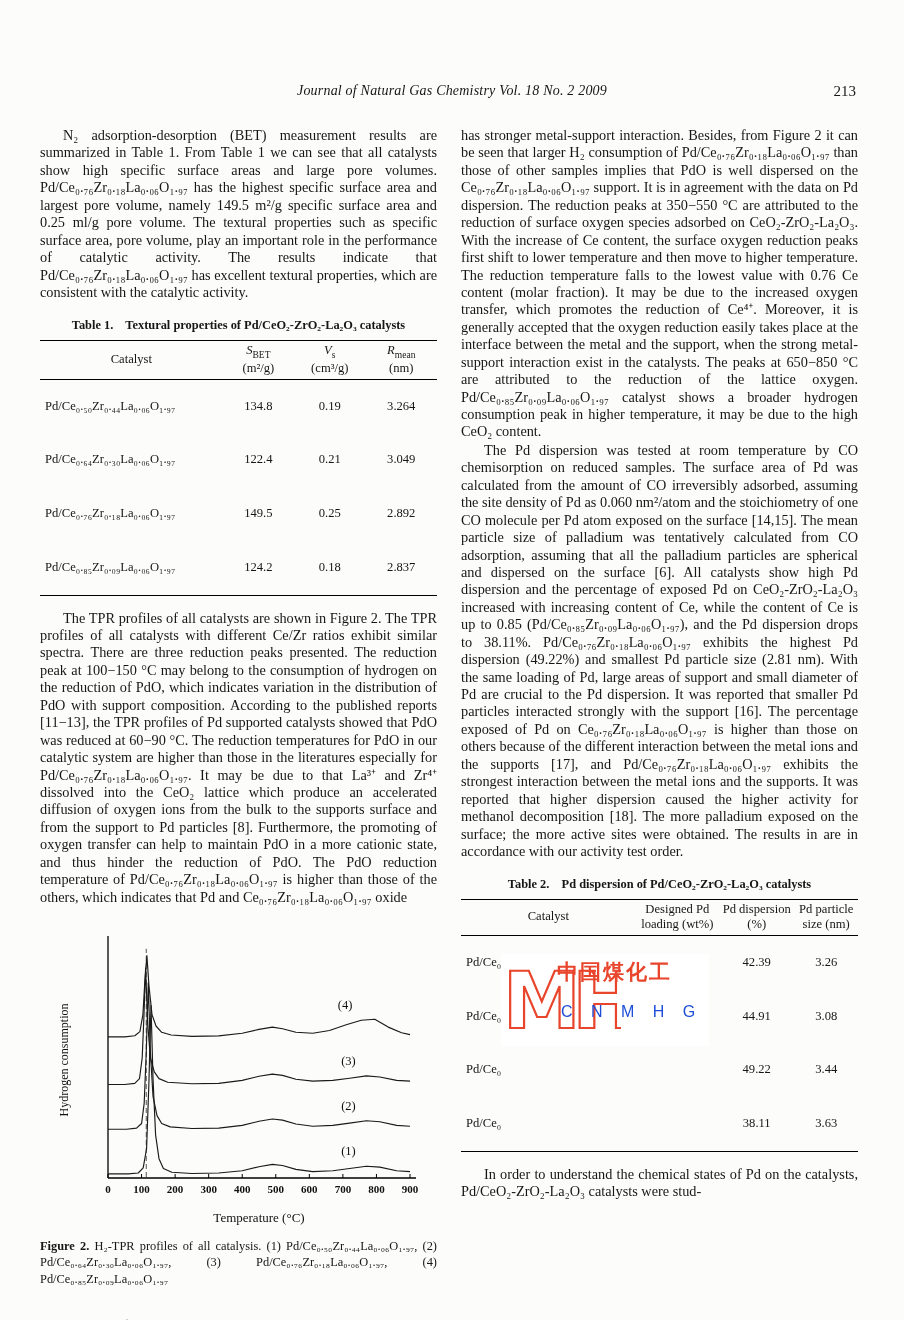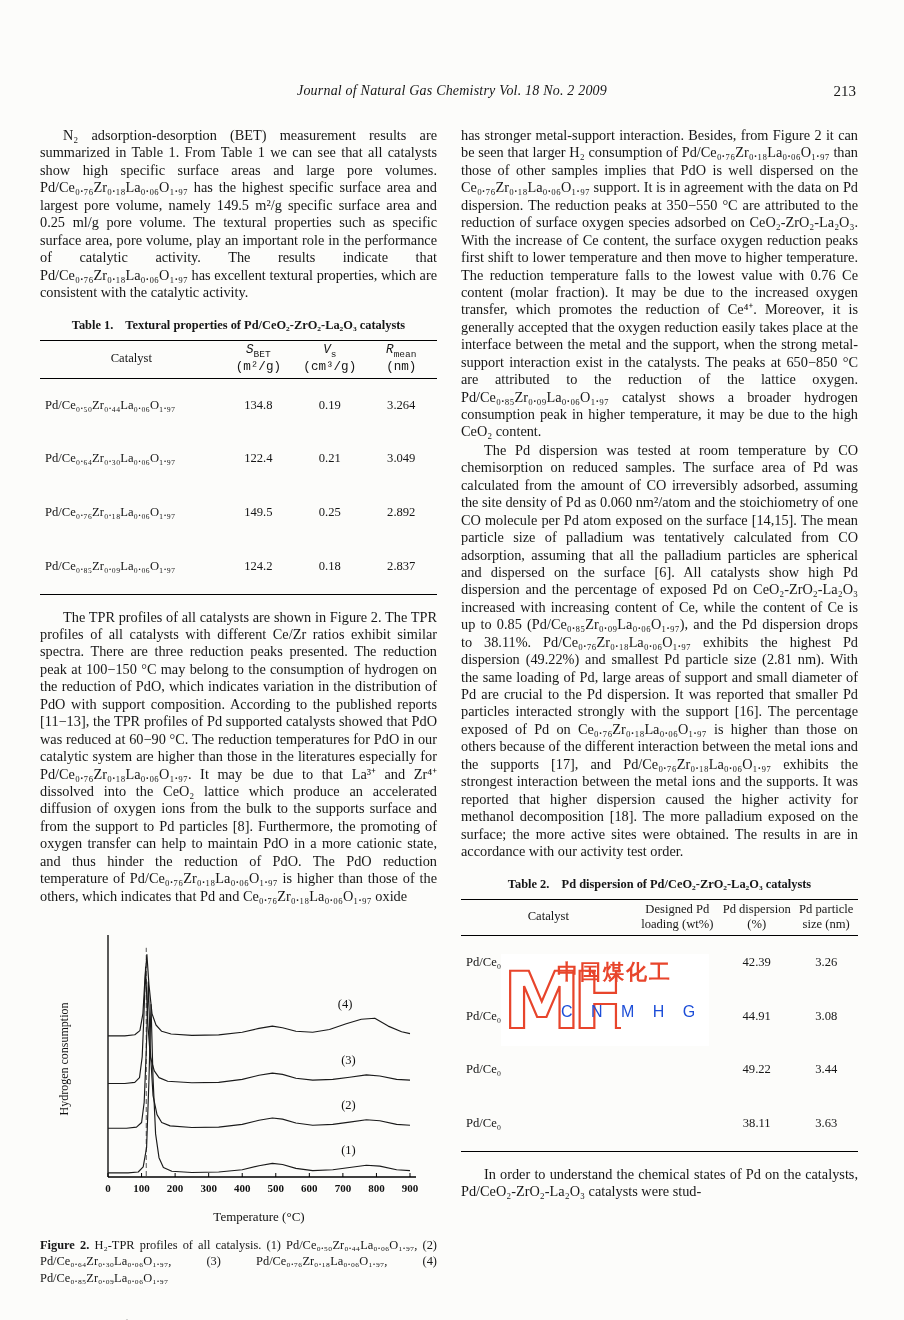--- a/index.html
+++ b/index.html
@@ -29,21 +29,21 @@
   table.data-table td.cat{text-align:left;padding-left:5px;white-space:nowrap;}
   .math{font-style:italic;}
   sub{font-size:9.5px;}
 
   .figure-block{margin:24px 0 0 0;}
   #tpr-chart{display:block;margin-left:14px;}
   .fig-caption{font-size:12.4px;line-height:1.32;margin-top:10px;text-align:justify;}
   .bold{font-weight:bold;}
 
   
-  .t1-cat{width:46%;} .t1-n{width:18%;font-family:Liberation Mono, monospace;}
+  .t1-cat{width:46%;} .t1-n{width:18%;}
   
   .t2-cat{width:44%;} .t2-l{width:21%;} .t2-d{width:19%;} .t2-s{width:16%;}
 
   
   .watermark{position:absolute;left:40px;top:78px;width:208px;height:92px;background:#fff;z-index:5;}
   .wm-logo{position:absolute;left:0;top:2px;}
   .wm-cn{position:absolute;left:56px;top:6px;font-family:"DejaVu Sans",sans-serif;
     font-size:21px;font-weight:bold;color:#e8452c;letter-spacing:2px;white-space:nowrap;}
   .wm-en{position:absolute;left:60px;top:48px;font-family:Liberation Sans, sans-serif;
     font-size:16px;color:#1d4ed8;letter-spacing:7px;white-space:nowrap;}

